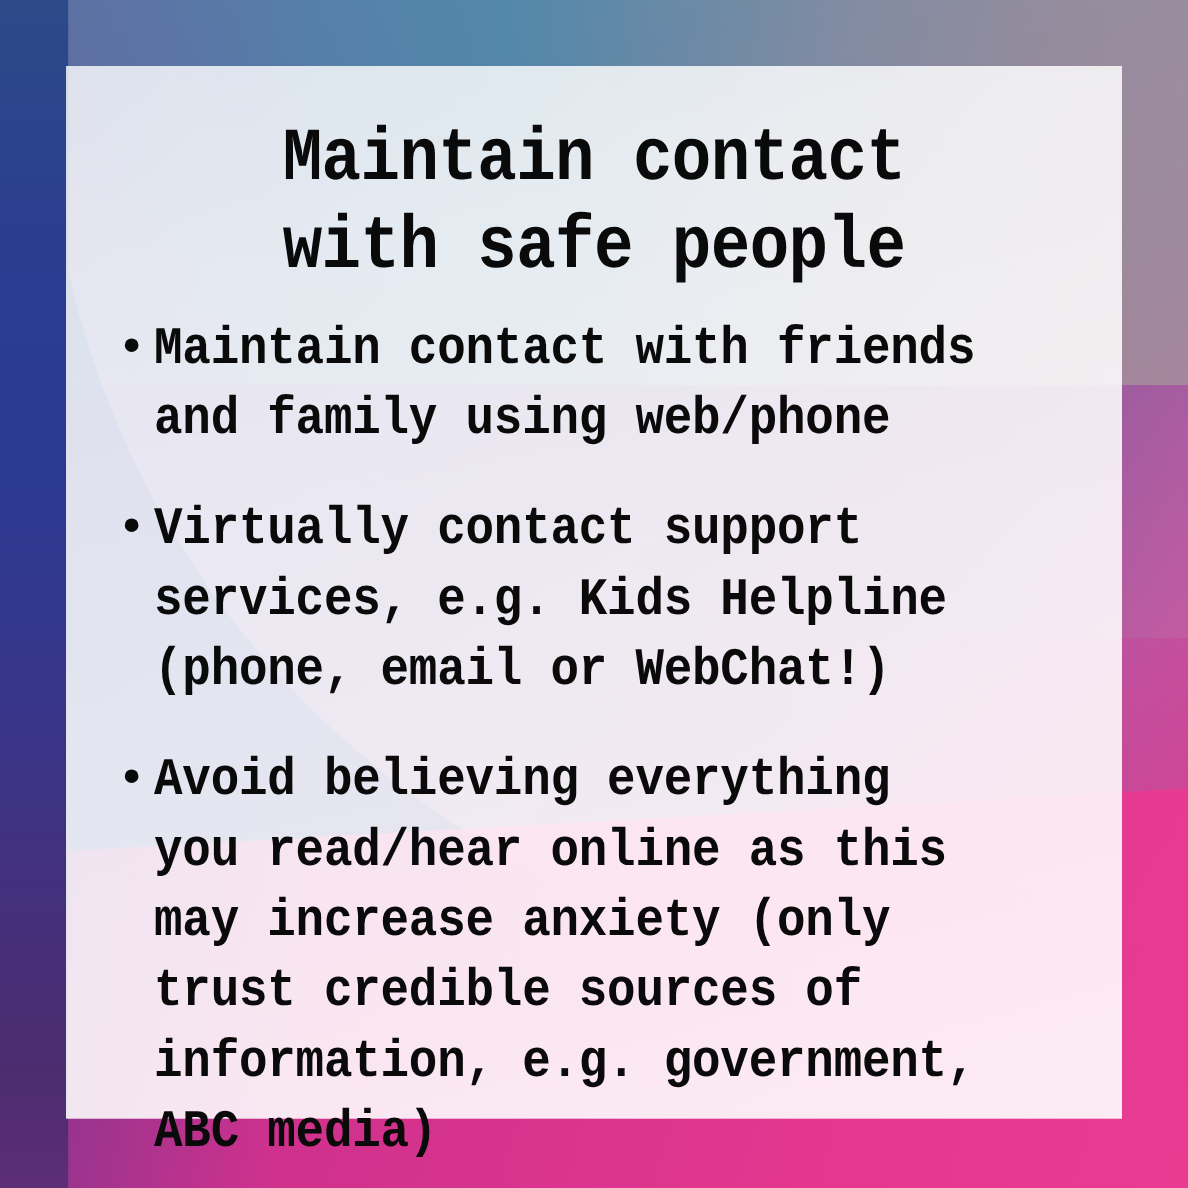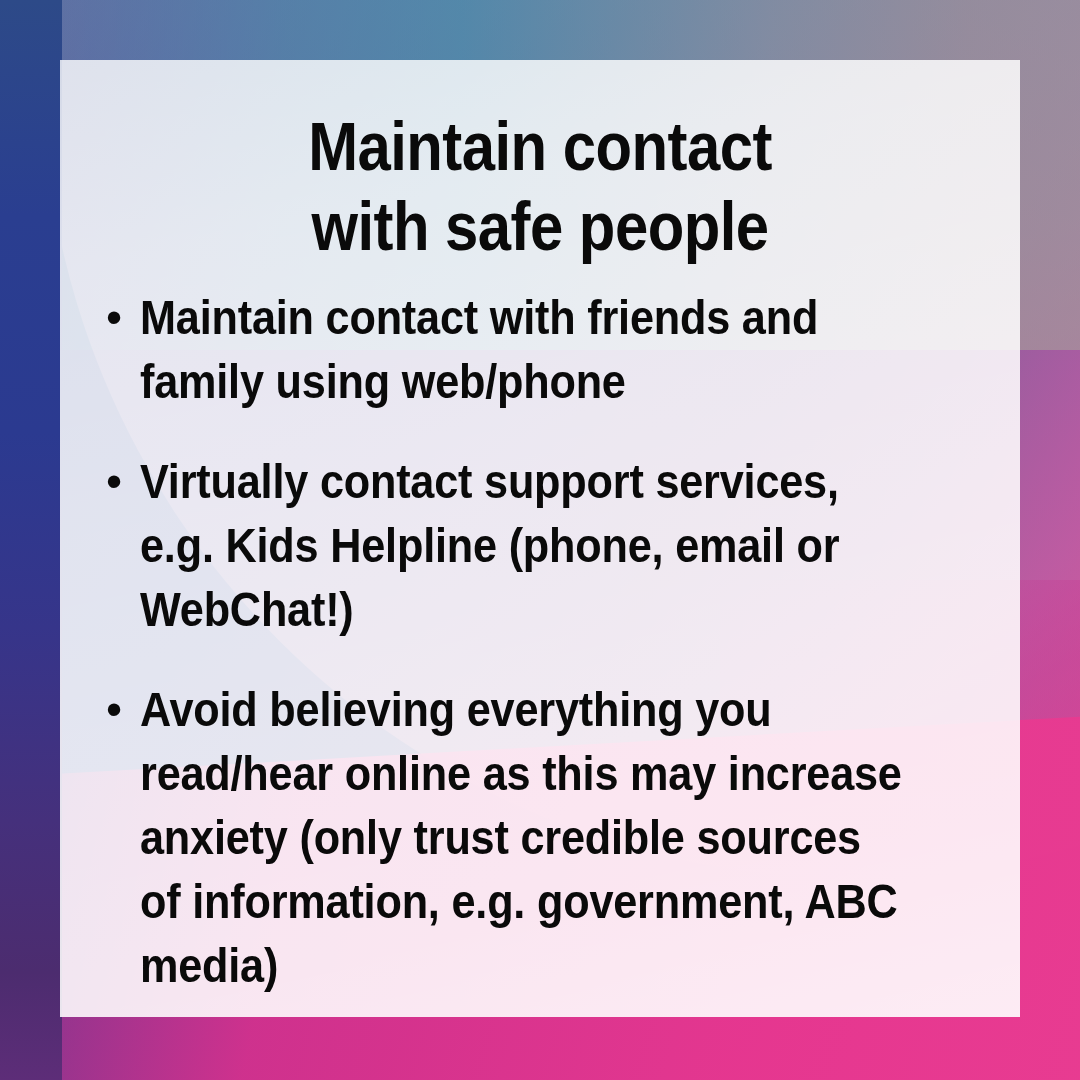--- a/index.html
+++ b/index.html
@@ -6,21 +6,21 @@
     margin: 0;
     padding: 0;
     background: #ffffff;
   }
 
   #poster {
     position: relative;
     width: 1080px;
     height: 1080px;
     overflow: hidden;
-    font-family: Liberation Sans, sans-serif;
+    font-family: Liberation Mono, monospace;
   }
 
   
   .bg-base {
     position: absolute;
     inset: 0;
     background:
       linear-gradient(118deg,
         #2c4a86 0%,
         #2b3f8f 16%,

